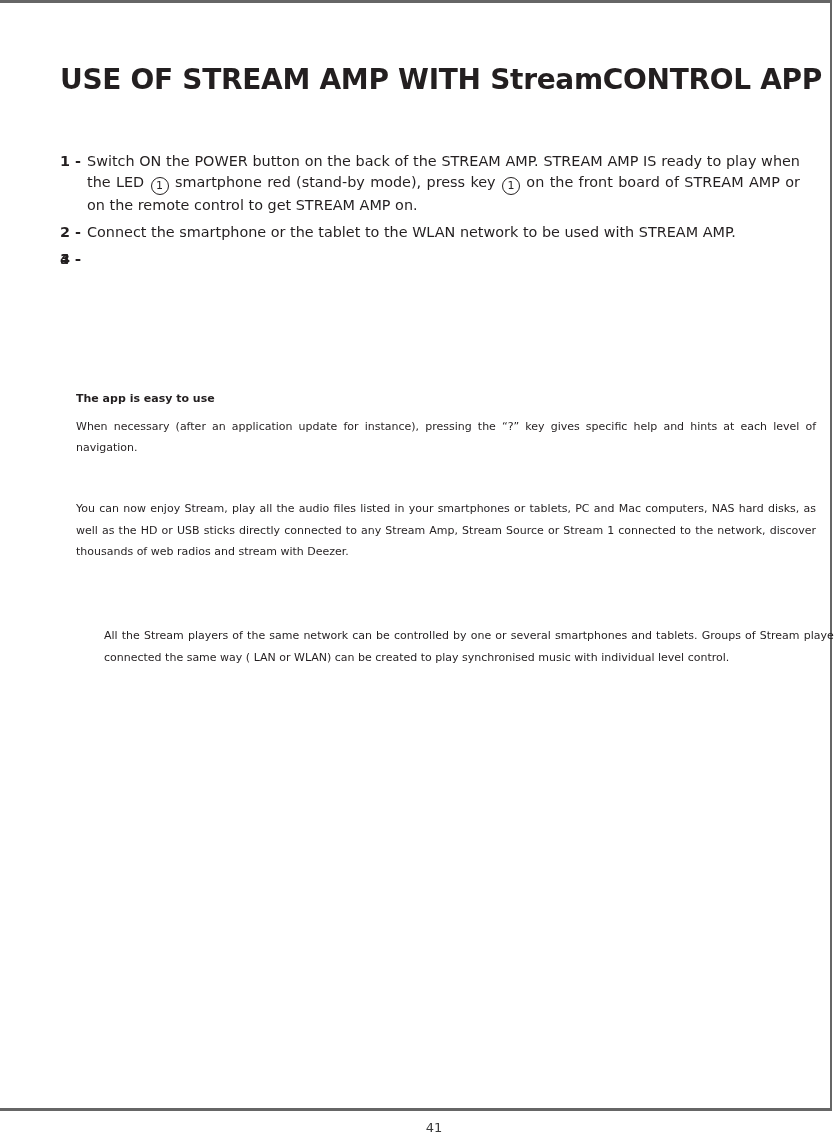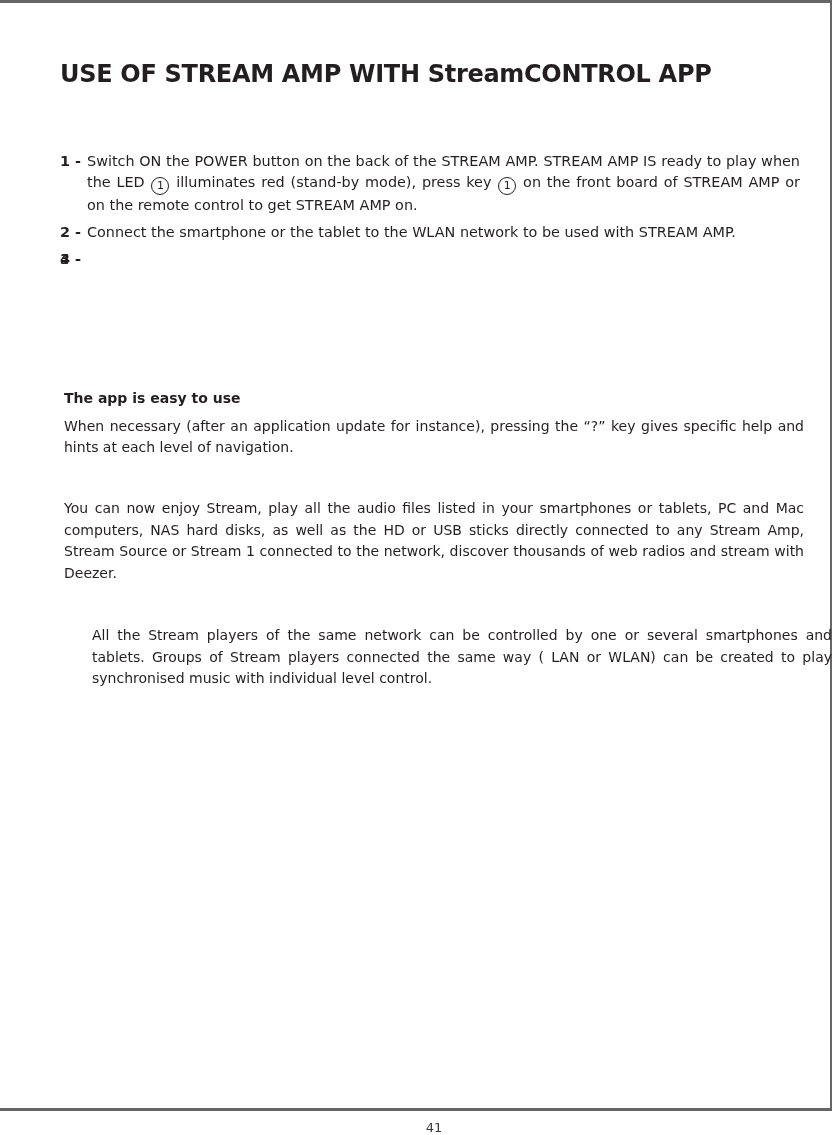--- a/index.html
+++ b/index.html
@@ -23,21 +23,21 @@
       height: 1105px;
       border-top: 3px solid #666666;
       border-right: 2px solid #666666;
       border-bottom: 3px solid #666666;
       box-sizing: content-box;
     }
     .title {
       position: absolute;
       left: 60px;
       top: 44px;
-      font-size: 24px;
+      font-size: 28px;
       font-weight: bold;
       letter-spacing: -0.3px;
       color: #231f20;
       white-space: nowrap;
     }
     .steps {
       position: absolute;
       left: 60px;
       top: 151px;
       width: 740px;
@@ -64,23 +64,23 @@
       border-radius: 50%;
       font-size: 11px;
       line-height: 16px;
       text-align: center;
       vertical-align: -2px;
       box-sizing: content-box;
       margin: 0 1px;
     }
     .section {
       position: absolute;
-      left: 64px;
+      left: 76px;
       width: 740px;
-      font-size: 14px;
+      font-size: 11px;
       line-height: 21.5px;
       text-align: justify;
     }
     .subheading {
       font-weight: bold;
       margin-bottom: 6px;
     }
     .page-number {
       position: absolute;
       left: 0;
@@ -94,21 +94,21 @@
 </head>
 <body>
 
 <div class="page-frame"></div>
 
 <h1 class="title">USE OF STREAM AMP WITH StreamCONTROL APP</h1>
 
 <div class="steps">
   <div class="step">
     <span class="step-num">1 -</span>
-    <span>Switch ON the POWER button on the back of the STREAM AMP. STREAM AMP IS ready to play when the LED </span><span class="circ">1</span><span> illuminates red (stand-by mode), press key </span><span class="circ">1</span><span> on the front board of STREAM AMP or on the remote control to get STREAM AMP on.</span>
+    <span>Switch ON the POWER button on the back of the STREAM AMP. STREAM AMP IS ready to play when the LED </span><span class="circ">1</span><span> smartphone red (stand-by mode), press key </span><span class="circ">1</span><span> on the front board of STREAM AMP or on the remote control to get STREAM AMP on.</span>
   </div>
   <div class="step">
     <span class="step-num">2 -</span>
     <span>Connect the smartphone or the tablet to the WLAN network to be used with STREAM AMP.</span>
   </div>
   <div class="step">
     <span class="step-num">3 -</span>
   </div>
   <div class="step">
     <span class="step-num">4 -</span>

